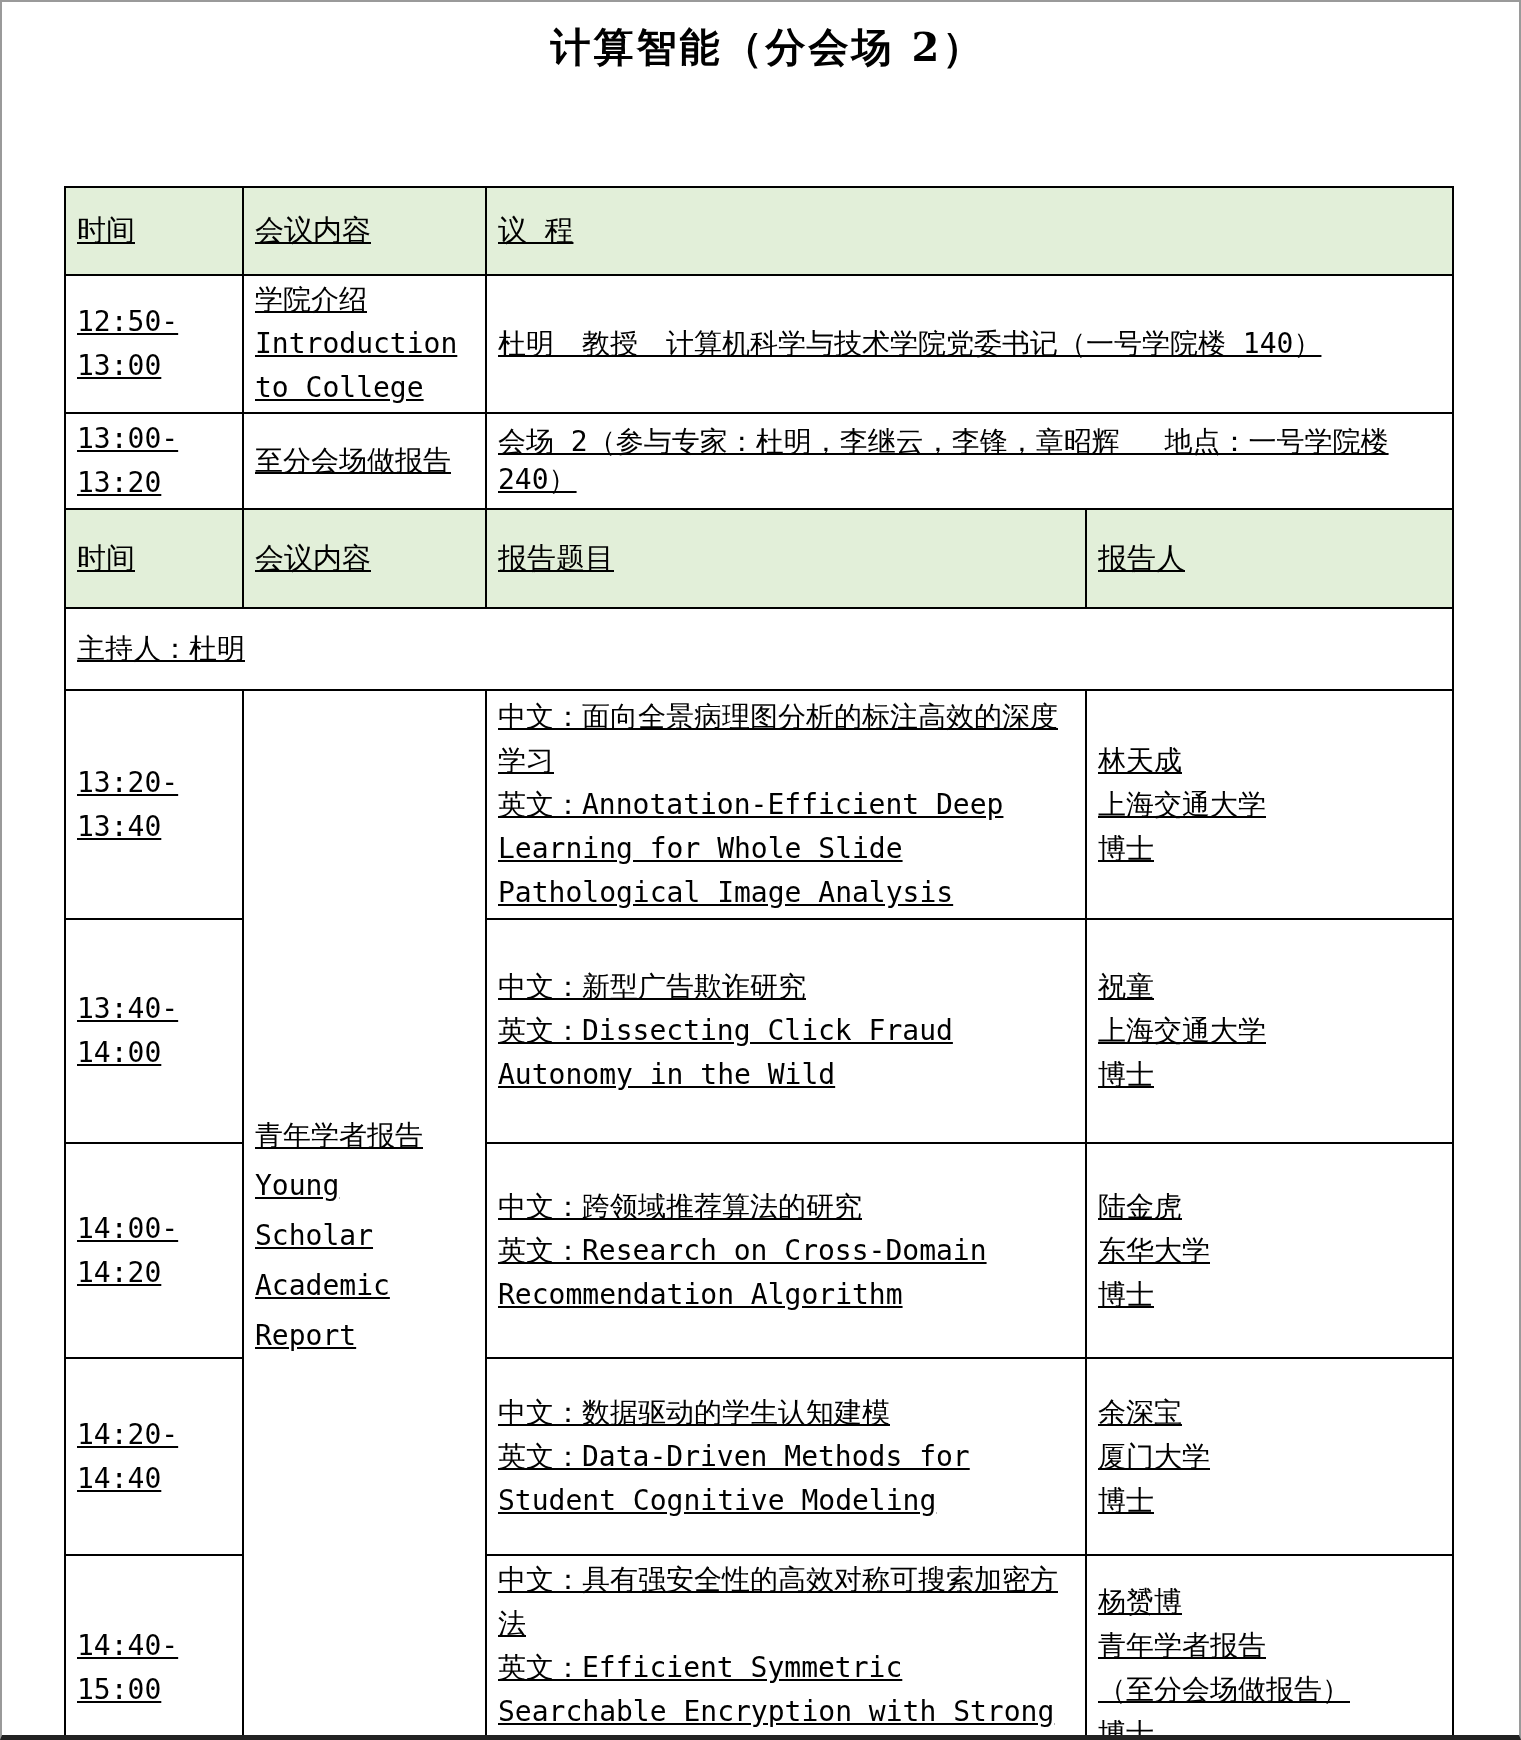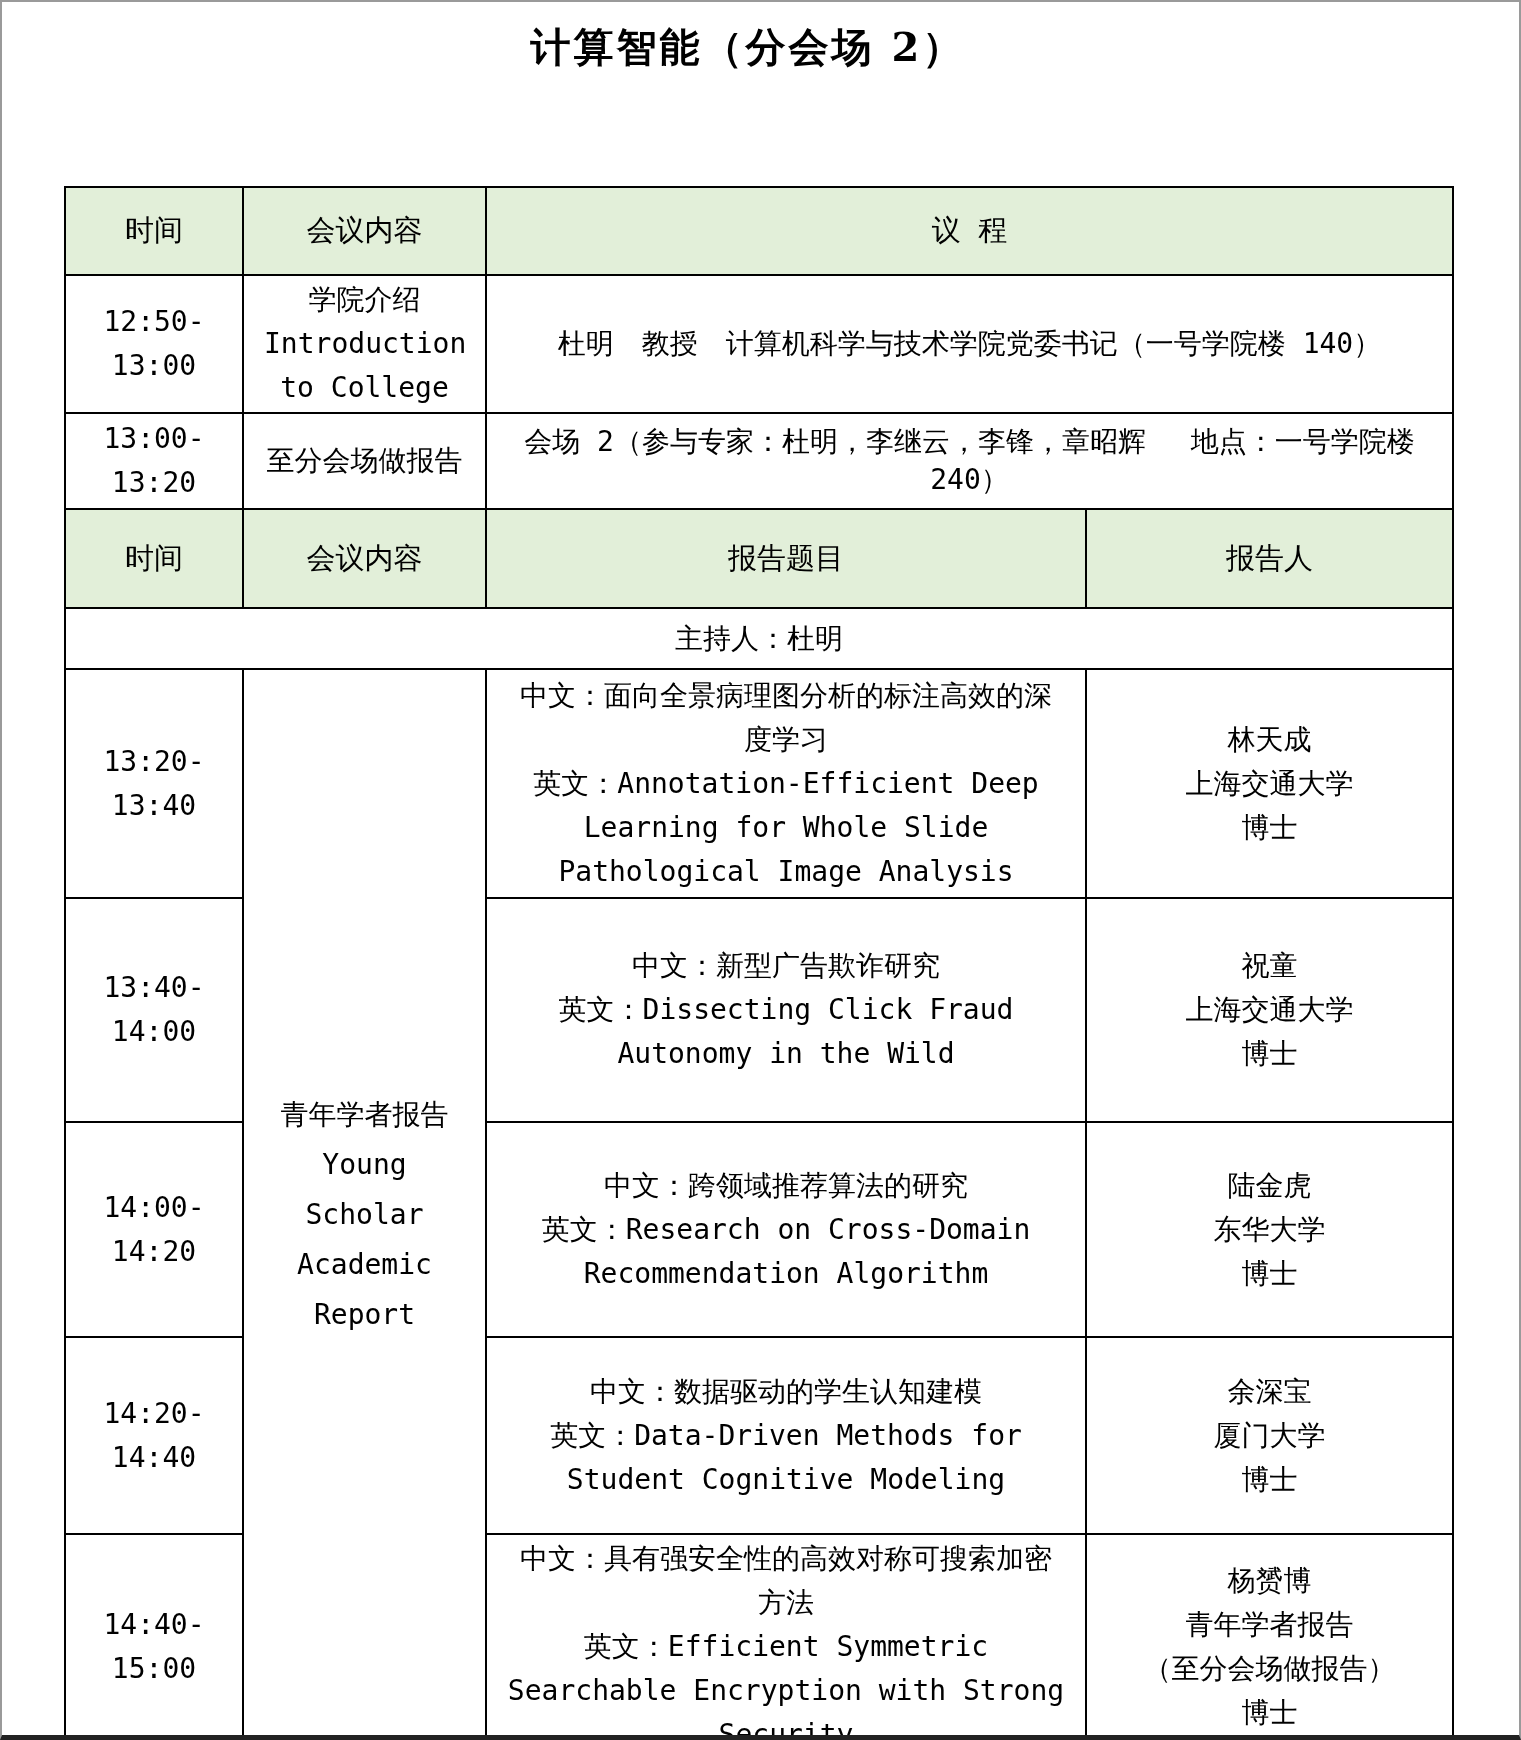--- a/index.html
+++ b/index.html
@@ -8,49 +8,50 @@
     width:1521px; height:1740px;
     font-family:"DejaVu Sans Mono","DejaVu Sans",monospace;
     color:#000;
   }
   .page {
     position:relative; width:1521px; height:1740px; background:#fff;
     border:2px solid #9a9a9a; border-bottom:5px solid #222;
     overflow:hidden;
   }
   .doc-title {
-    position:absolute; top:18px; left:52px; width:1388px;
+    position:absolute; top:18px; left:72px; width:1388px;
     margin:0; text-align:center;
     font-family:"DejaVu Serif","Liberation Serif",serif;
     font-weight:700; font-size:40px; letter-spacing:3px;
   }
   table.schedule {
     position:absolute; top:184px; left:62px; width:1388px;
     border-collapse:collapse; table-layout:fixed;
     font-size:28px;
   }
   table.schedule td {
     border:2px solid #000;
-    text-align:center; vertical-align:middle;
-    padding:2px 20px;
+    vertical-align:middle;
+    padding:2px 11px;
     overflow:hidden;
+    text-decoration:underline;
   }
   tr.hdr td { background:#e2efd9; font-size:29px; }
   .cl { line-height:44px; }             
   .session-cell .cl { line-height:50px; }
   td.title-cell { text-align:left; padding:6px 10px 6px 18px; }
   td.title-cell .cl { line-height:44px; }
   td.agenda-left { text-align:left; padding-left:10px; padding-right:10px; }
   td.host-cell { font-size:28px; }
   
   tr.rh1 { height:88px; }
   tr.rr1 { height:136px; }
   tr.rr2 { height:96px; }
   tr.rh2 { height:99px; }
-  tr.rhost { height:61px; }
+  tr.rhost { height:82px; }
   tr.rp1 { height:229px; }
   tr.rp2 { height:224px; }
   tr.rp3 { height:215px; }
   tr.rp4 { height:197px;margin-top:28px; }
   tr.rp5 { height:191px; }
 </style>
 </head>
 <body>
 
 <div class="page">

